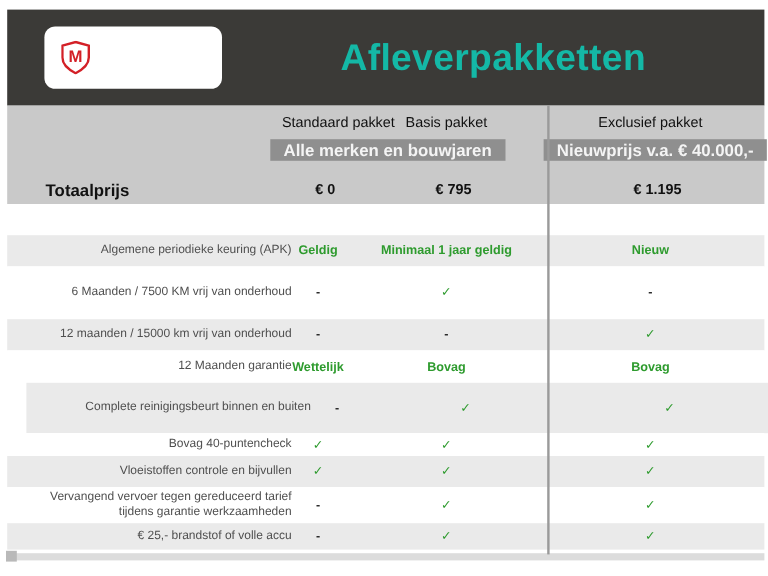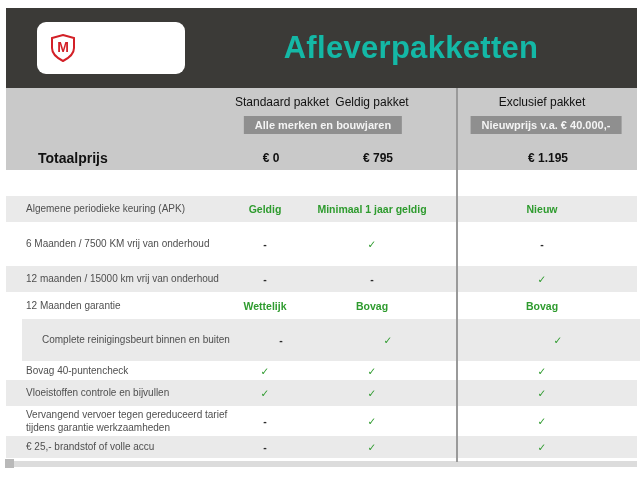--- a/index.html
+++ b/index.html
@@ -19,35 +19,35 @@
   .brand-name{font-size:11px;font-weight:700;color:#2b2b2b;letter-spacing:0.3px;white-space:nowrap;}
   .brand-sub{font-size:6.5px;font-weight:400;color:#5a5a5a;letter-spacing:2.6px;margin-top:2px;white-space:nowrap;}
   .title-zone{flex:1;text-align:center;}
   .page-title{font-size:31px;font-weight:700;color:#14b8a6;letter-spacing:0.3px;}
 
   
   .band{position:absolute;left:6px;top:88px;width:631px;height:82px;background:#c9c9c9;}
   .col-head{position:absolute;top:7px;transform:translateX(-50%);font-size:12px;font-weight:400;
             color:#111111;white-space:nowrap;}
   .badge{position:absolute;top:28px;transform:translateX(-50%);height:18px;line-height:18px;
-         background:#8f8f8f;color:#f4f4f4;font-size:11px;font-weight:700;padding:0 11px;
+         background:#8f8f8f;color:#f4f4f4;font-size:14px;font-weight:700;padding:0 11px;
          white-space:nowrap;}
   .total-row{position:absolute;left:0;top:60px;width:100%;height:20px;}
   .total-label{position:absolute;left:32px;top:50%;transform:translateY(-50%);
                font-size:14px;font-weight:700;color:#111111;}
   .price{position:absolute;top:50%;transform:translate(-50%,-50%);font-size:12px;font-weight:700;
          color:#111111;white-space:nowrap;}
 
   
   .rows{position:absolute;left:6px;top:196px;width:631px;}
   .frow{position:relative;width:100%;}
   .frow.gray{background:#eaeaea;}
   .frow.white{background:#ffffff;}
-  .flabel{position:absolute;left:20px;top:50%;transform:translateY(-50%);width:205px;
-          font-size:10px;color:#4f4f4f;line-height:1.25;}
+  .flabel{position:absolute;left:32px;top:50%;transform:translateY(-50%);width:205px;
+          font-size:10px;color:#4f4f4f;line-height:1.25;text-align:right;}
   .cell{position:absolute;top:50%;transform:translate(-50%,-50%);font-size:10.5px;font-weight:700;
         color:#2e9b2e;white-space:nowrap;}
   .cell.dash{color:#2b2b2b;}
   .c1{left:259px;} .c2{left:366px;} .c3{left:536px;}
   .p1{left:265px;} .p2{left:372px;} .p3{left:542px;}
 
   
   .divider{position:absolute;left:456px;top:88px;width:2px;height:374px;background:#9a9a9a;z-index:5;}
 
   
@@ -68,21 +68,21 @@
         <div class="shield-letter">M</div>
       </div>
     </div>
     <div class="title-zone">
       <span class="page-title">Afleverpakketten</span>
     </div>
   </div>
 
   <div class="band">
     <div class="col-head" style="left:276px;">Standaard pakket</div>
-    <div class="col-head" style="left:366px;">Geldig pakket</div>
+    <div class="col-head" style="left:366px;">Basis pakket</div>
     <div class="col-head" style="left:536px;">Exclusief pakket</div>
 
     <div class="badge" style="left:317px;">Alle merken en bouwjaren</div>
     <div class="badge" style="left:540px;">Nieuwprijs v.a. € 40.000,-</div>
 
     <div class="total-row">
       <div class="total-label">Totaalprijs</div>
       <div class="price p1">€ 0</div>
       <div class="price p2">€ 795</div>
       <div class="price p3">€ 1.195</div>

